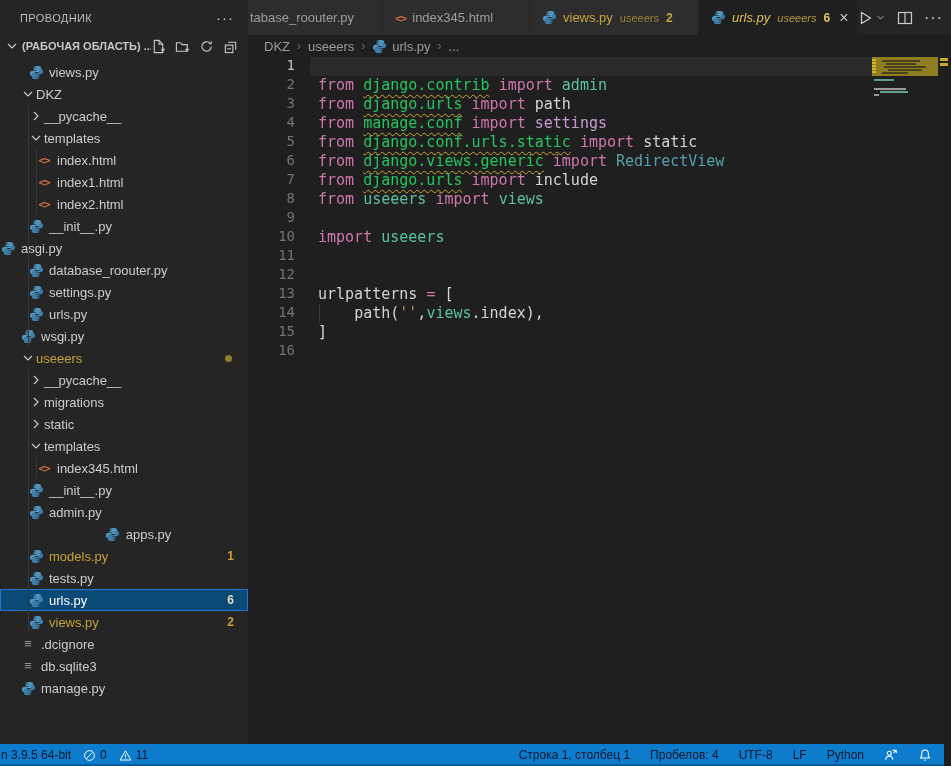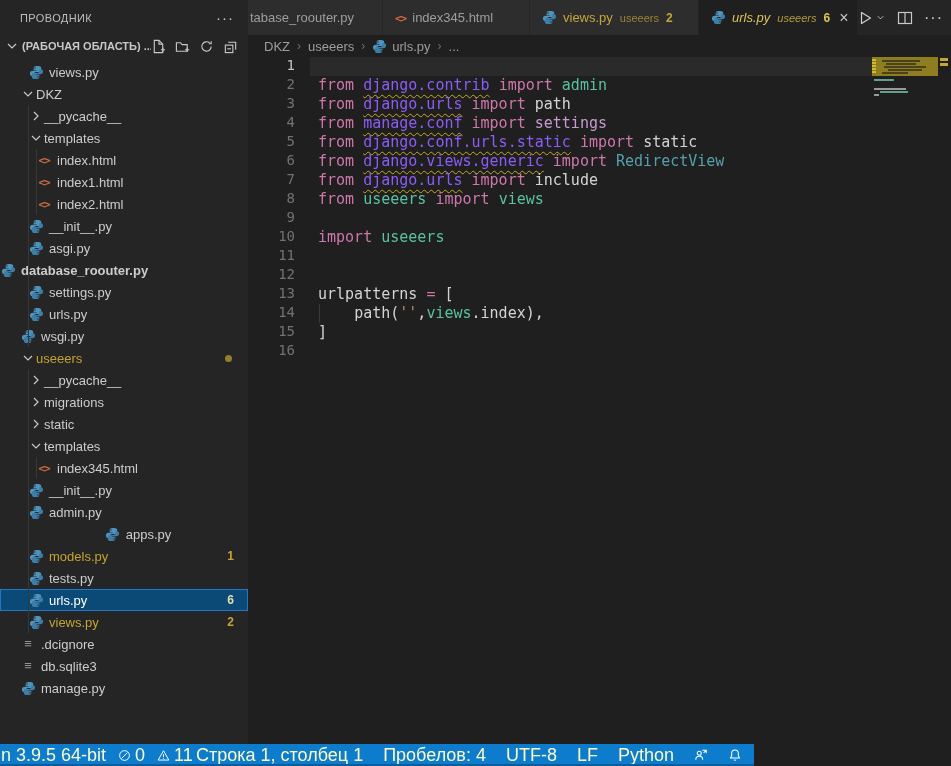--- a/index.html
+++ b/index.html
@@ -60,36 +60,36 @@
   
   .code{position:absolute;left:248px;top:57px;width:703px;height:687px;background:#1f1f1f;
         font-family:"DejaVu Sans Mono",monospace;font-size:15px}
   .cur-line{position:absolute;left:62px;top:0;height:19px;width:562px;background:#2a2a2b}
   .cline{position:absolute;left:0;height:19px;line-height:19px;white-space:pre}
   .lnum{position:absolute;left:0;width:47px;text-align:right;color:#6f7377;font-size:14px;cursor:pointer}
   .lnum.cur{color:#c2c2c2}
   .ltext{position:absolute;left:70px;color:#d4d4d4}
   .tk-k{color:#cf76ac}
   .tk-t{color:#58c2a2}
-  .tk-m{color:#8b5cf6;text-decoration:underline wavy #c9a72a 1px;text-underline-offset:4px}
+  .tk-m{color:#22c55e;text-decoration:underline wavy #c9a72a 1px;text-underline-offset:4px}
   .tk-w{color:#d4d4d4}
   .tk-p{color:#c79ad1}
   .tk-b{color:#56a0ae}
   .tk-s{color:#a99557}
   .ind-guide{position:absolute;left:71px;width:1px;background:#3a3a3a}
   
   .minimap{position:absolute;left:624px;top:0;width:66px;height:140px}
   .mm-warn{position:absolute;left:0;top:0;width:66px;height:19px;background:#8f7d22}
   .mm-dash{position:absolute;height:2px;background:#4a431a}
   .mm-tick{position:absolute;left:0;width:4px;height:2px;background:#d3b82e}
   .mm-mark{position:absolute;height:2px}
   .ruler-mark{position:absolute;right:3px;width:8px;height:3px;background:#c9a72a}
   
-  .statusbar{position:absolute;left:0;top:744px;width:754px;height:22px;background:#0d7ccd;display:flex;
-             align-items:center;color:#fef9c3;font-size:18px}
+  .statusbar{position:absolute;left:0;top:744px;width:944px;height:22px;background:#0d7ccd;display:flex;
+             align-items:center;color:#0f172a;font-size:12px}
   .sb-edge{position:absolute;left:0;bottom:0;width:100%;height:2px;background:#0a5d9d}
   .sb-left{display:flex;align-items:center;gap:12px;padding-left:1px}
   .sb-right{margin-left:auto;display:flex;align-items:center;gap:20px;padding-right:12px}
   .sb-item{display:flex;align-items:center;gap:4px;cursor:pointer;white-space:nowrap}
 </style>
 </head>
 <body>
 
 <div id="root">
 
@@ -194,32 +194,32 @@
           <span class="fic">
             <svg width="15" height="15" viewBox="0 0 16 16">
       <path fill="#4e94be" d="M7.9 1C6 1 5 1.9 5 3.2V5.6h3.2v.6H3.8C2.2 6.2 1 7.1 1 9s1.2 2.8 2.8 2.8H5V9.9C5 8.5 6.2 7.4 7.7 7.4h3c1.2 0 2.3-.9 2.3-2.1V3.2C13 1.9 11.8 1 9.9 1H7.9z"></path>
       <circle fill="#252526" cx="6.4" cy="3.2" r=".75"></circle>
       <path fill="#3d7ea8" d="M8.1 15c1.9 0 2.9-.9 2.9-2.2v-2.4H7.8v-.6h4.4c1.6 0 2.8-.9 2.8-2.8S13.8 4.2 12.2 4.2H11v1.9C11 7.5 9.8 8.6 8.3 8.6h-3C4.1 8.6 3 9.5 3 10.7v2.1C3 14.1 4.2 15 6.1 15h2z"></path>
       <circle fill="#252526" cx="9.6" cy="12.8" r=".75"></circle>
             </svg>
           </span>
           <span class="label">__init__.py</span>
         </div>
-        <div class="row" style="padding-left: 28px; text-align: center;">
+        <div class="row" style=" text-align: center;">
           <span class="fic">
             <svg width="15" height="15" viewBox="0 0 16 16">
       <path fill="#4e94be" d="M7.9 1C6 1 5 1.9 5 3.2V5.6h3.2v.6H3.8C2.2 6.2 1 7.1 1 9s1.2 2.8 2.8 2.8H5V9.9C5 8.5 6.2 7.4 7.7 7.4h3c1.2 0 2.3-.9 2.3-2.1V3.2C13 1.9 11.8 1 9.9 1H7.9z"></path>
       <circle fill="#252526" cx="6.4" cy="3.2" r=".75"></circle>
       <path fill="#3d7ea8" d="M8.1 15c1.9 0 2.9-.9 2.9-2.2v-2.4H7.8v-.6h4.4c1.6 0 2.8-.9 2.8-2.8S13.8 4.2 12.2 4.2H11v1.9C11 7.5 9.8 8.6 8.3 8.6h-3C4.1 8.6 3 9.5 3 10.7v2.1C3 14.1 4.2 15 6.1 15h2z"></path>
       <circle fill="#252526" cx="9.6" cy="12.8" r=".75"></circle>
             </svg>
           </span>
           <span class="label">asgi.py</span>
         </div>
-        <div class="row" style=" font-weight: bold;">
+        <div class="row" style="padding-left: 28px;">
           <span class="fic">
             <svg width="15" height="15" viewBox="0 0 16 16">
       <path fill="#4e94be" d="M7.9 1C6 1 5 1.9 5 3.2V5.6h3.2v.6H3.8C2.2 6.2 1 7.1 1 9s1.2 2.8 2.8 2.8H5V9.9C5 8.5 6.2 7.4 7.7 7.4h3c1.2 0 2.3-.9 2.3-2.1V3.2C13 1.9 11.8 1 9.9 1H7.9z"></path>
       <circle fill="#252526" cx="6.4" cy="3.2" r=".75"></circle>
       <path fill="#3d7ea8" d="M8.1 15c1.9 0 2.9-.9 2.9-2.2v-2.4H7.8v-.6h4.4c1.6 0 2.8-.9 2.8-2.8S13.8 4.2 12.2 4.2H11v1.9C11 7.5 9.8 8.6 8.3 8.6h-3C4.1 8.6 3 9.5 3 10.7v2.1C3 14.1 4.2 15 6.1 15h2z"></path>
       <circle fill="#252526" cx="9.6" cy="12.8" r=".75"></circle>
             </svg>
           </span>
           <span class="label">database_roouter.py</span>
         </div>

